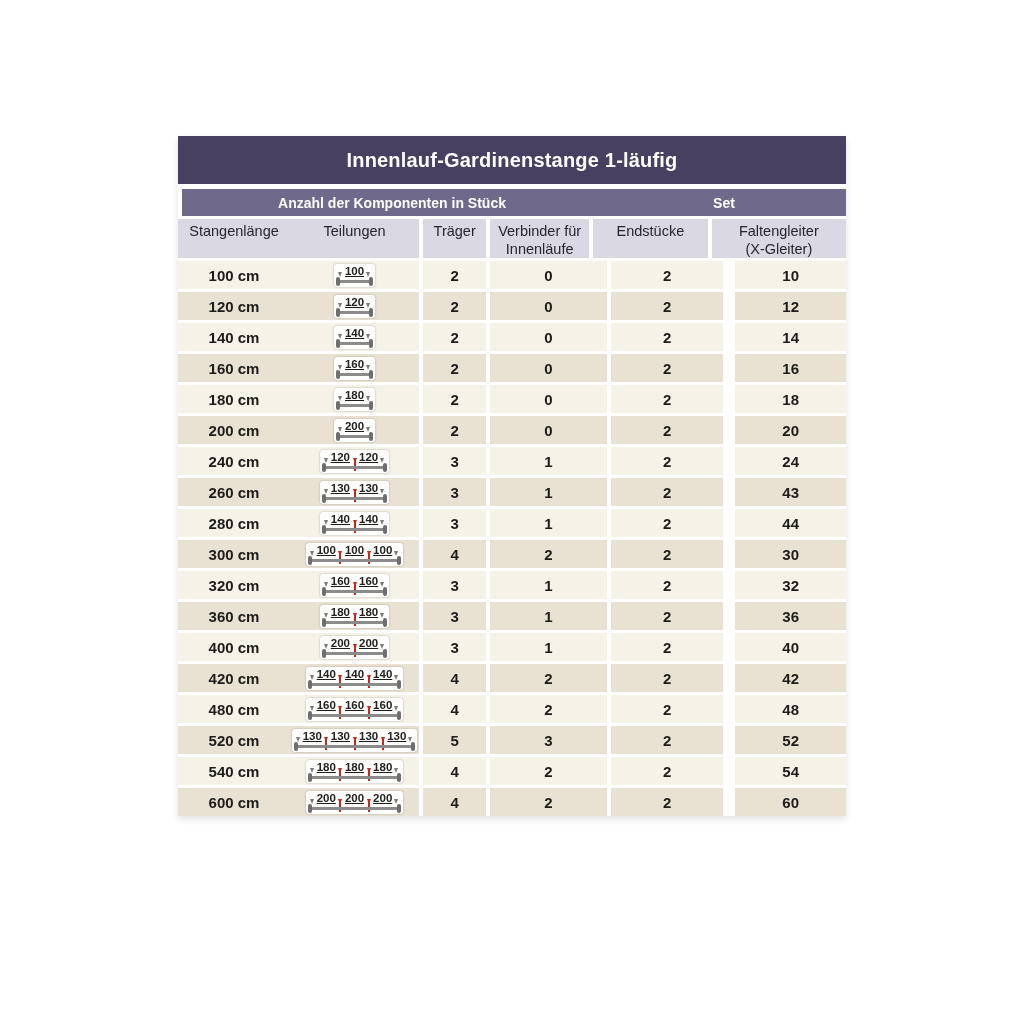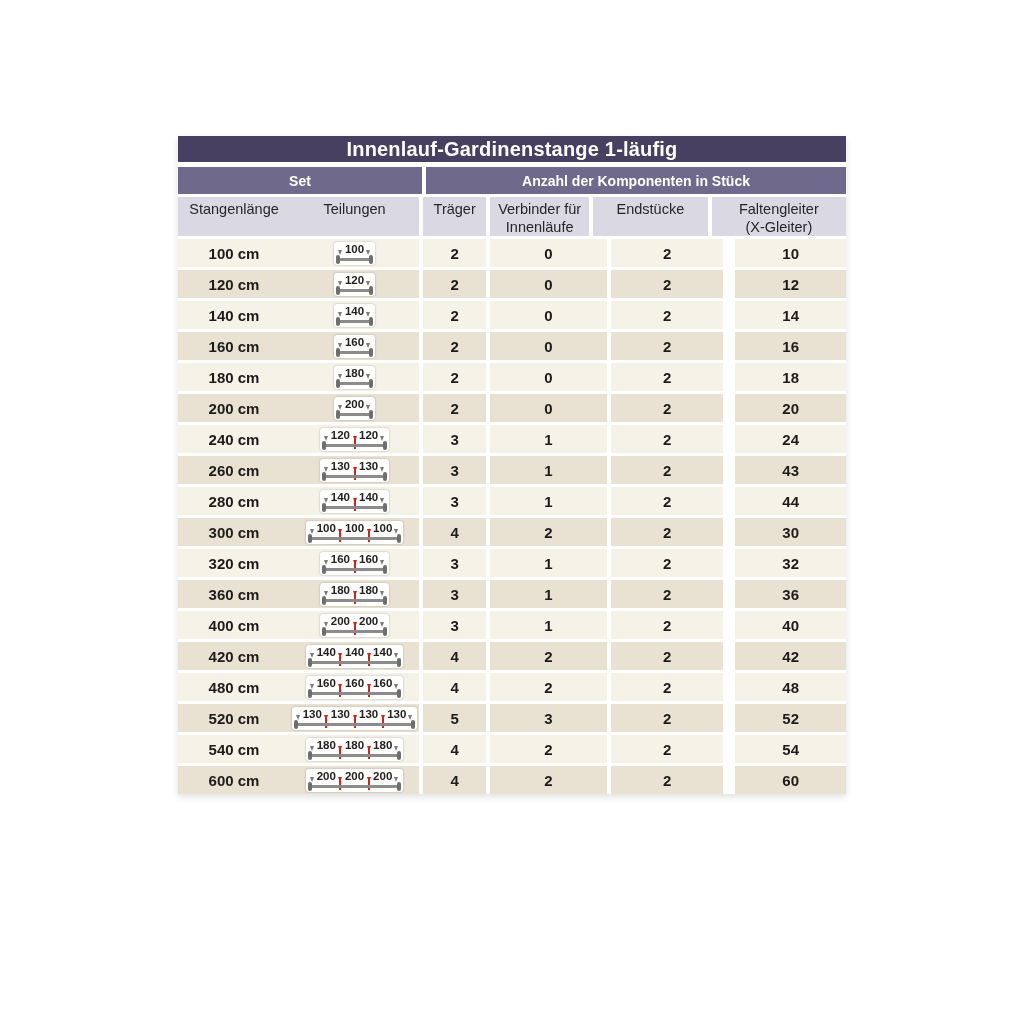--- a/index.html
+++ b/index.html
@@ -6,21 +6,21 @@
   html, body { background: #ffffff; }
   body {
     width: 1024px; height: 1024px; position: relative;
     font-family: "Liberation Sans", "DejaVu Sans", sans-serif;
   }
   .table {
     position: absolute; left: 178px; top: 136px; width: 668px;
     box-shadow: 0 3px 7px rgba(0,0,0,0.12);
   }
   .title-bar {
-    height: 26px; margin-bottom: 5px;
+    height: 48px; margin-bottom: 5px;
     background: var(--title-bg, #474060);
     color: #ffffff; font-weight: bold; font-size: 20px;
     display: flex; align-items: center; justify-content: center;
     letter-spacing: 0.2px;
   }
   .group-row { display: flex; height: 27px; margin-bottom: 3px; }
   .group-cell {
     background: var(--group-bg, #6f6a8b); color: #ffffff;
     font-weight: bold; font-size: 14px;
     display: flex; align-items: center; justify-content: center;
@@ -58,21 +58,21 @@
   .c-verb    { width: 118px; margin-left: 4px; }
   .c-end     { width: 114px; margin-left: 4px; }
   .c-falt    { width: 112px; margin-left: 12px; }
 
   
   .rod {
     position: relative; background: #fefefc; border-radius: 3px;
     padding: 1px 3px 9px 3px;
     box-shadow: 0 0 2px rgba(60,60,60,0.4);
   }
-  .segs { display: flex; align-items: center; }
+  .segs { display: flex; align-items: center; text-decoration: underline; }
   .seg-num {
     font-size: 11.5px; font-weight: bold; line-height: 13px;
     color: #232220; padding: 0 1px;
   }
   .end-arrow { width: 7px; height: 13px; position: relative; }
   .end-arrow::after {
     content: ''; position: absolute; bottom: 1px; left: 1px;
     border-left: 2.5px solid transparent; border-right: 2.5px solid transparent;
     border-top: 5px solid #7a7a7a;
   }
@@ -98,22 +98,22 @@
   .bar::after  { right: -2px; }
 </style>
 </head>
 <body>
 
 <div class="table">
 
   <div class="title-bar">Innenlauf-Gardinenstange 1-läufig</div>
 
   <div class="group-row">
+    <div class="group-cell g-comp">Anzahl der Komponenten in Stück</div>
     <div class="group-cell g-set">Set</div>
-    <div class="group-cell g-comp">Anzahl der Komponenten in Stück</div>
   </div>
 
   <div class="header-row">
     <div class="hcell h-set">
       <div class="h-len">Stangenlänge</div>
       <div class="h-div">Teilungen</div>
     </div>
     <div class="hcell h-traeger">Träger</div>
     <div class="hcell h-verb">
       <div>Verbinder für</div>

